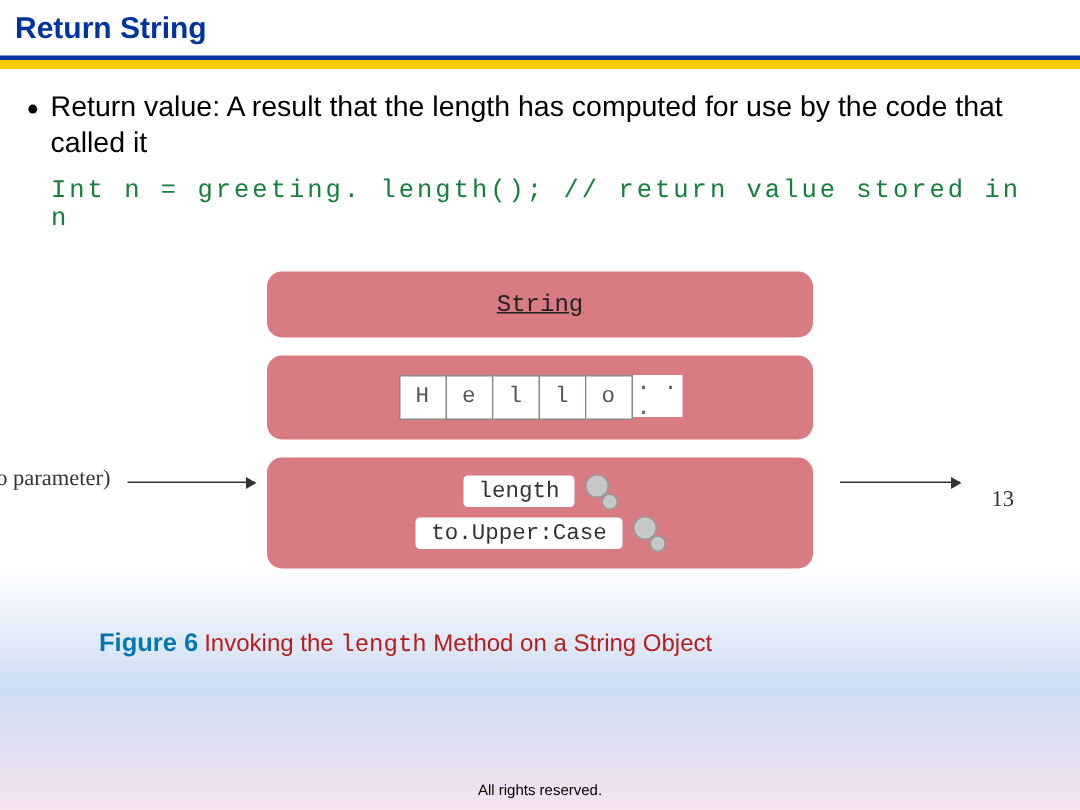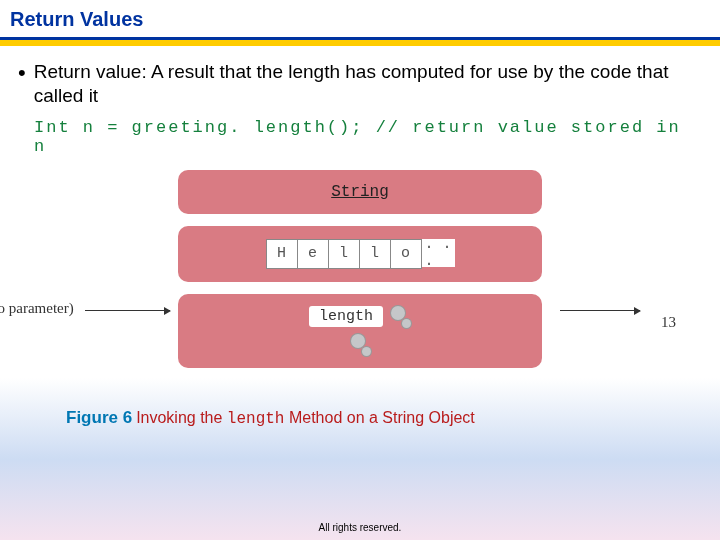--- a/index.html
+++ b/index.html
@@ -42,21 +42,21 @@
     padding-top: 2px;
   }
   .code-line {
     font-family: "Courier New", monospace;
     font-size: 17px;
     color: #15803d;
     letter-spacing: 2px;
     padding: 10px 0 0 16px;
   }
   .figure-area {
-    margin: 14px auto 0 auto;
+    margin: 25px auto 0 auto;
     width: 560px;
     position: relative;
     padding-bottom: 10px;
   }
   .pill {
     background: #d97b83;
     border-radius: 10px;
     padding: 8px 12px;
     margin: 0 auto 12px auto;
     display: flex;
@@ -178,21 +178,21 @@
     text-align: center;
     font-size: 10px;
     color: #000;
     line-height: 1.3;
   }
 </style>
 </head>
 <body>
 
 <div class="title-wrap">
-  <div class="title">Return Values</div>
+  <div class="title">Return String</div>
 </div>
 <div class="yellow-bar"></div>
 
 <div class="content">
 
   <div class="bullet-row">
     <div class="bullet-dot">•</div>
     <div>Return value: A result that the length has computed for use by the code that called it</div>
   </div>
 
@@ -217,20 +217,21 @@
 
     <div class="pill pill-bot">
       <div class="method-row">
         <span class="method-label">length</span>
         <span class="gear">
           <span class="gear-g gear-big"></span>
             <span class="gear-g gear-sm"></span>
         </span>
       </div>
       <div class="method-row">
+        <span class="method-label">to.Upper:Case</span>
         <span class="gear">
           <span class="gear-g gear-big"></span>
             <span class="gear-g gear-sm"></span>
         </span>
       </div>
     </div>
 
     <div class="side-label noparam">(no parameter)</div>
     <div class="arrow arrow-left"></div>
     <div class="arrow arrow-right"></div>

